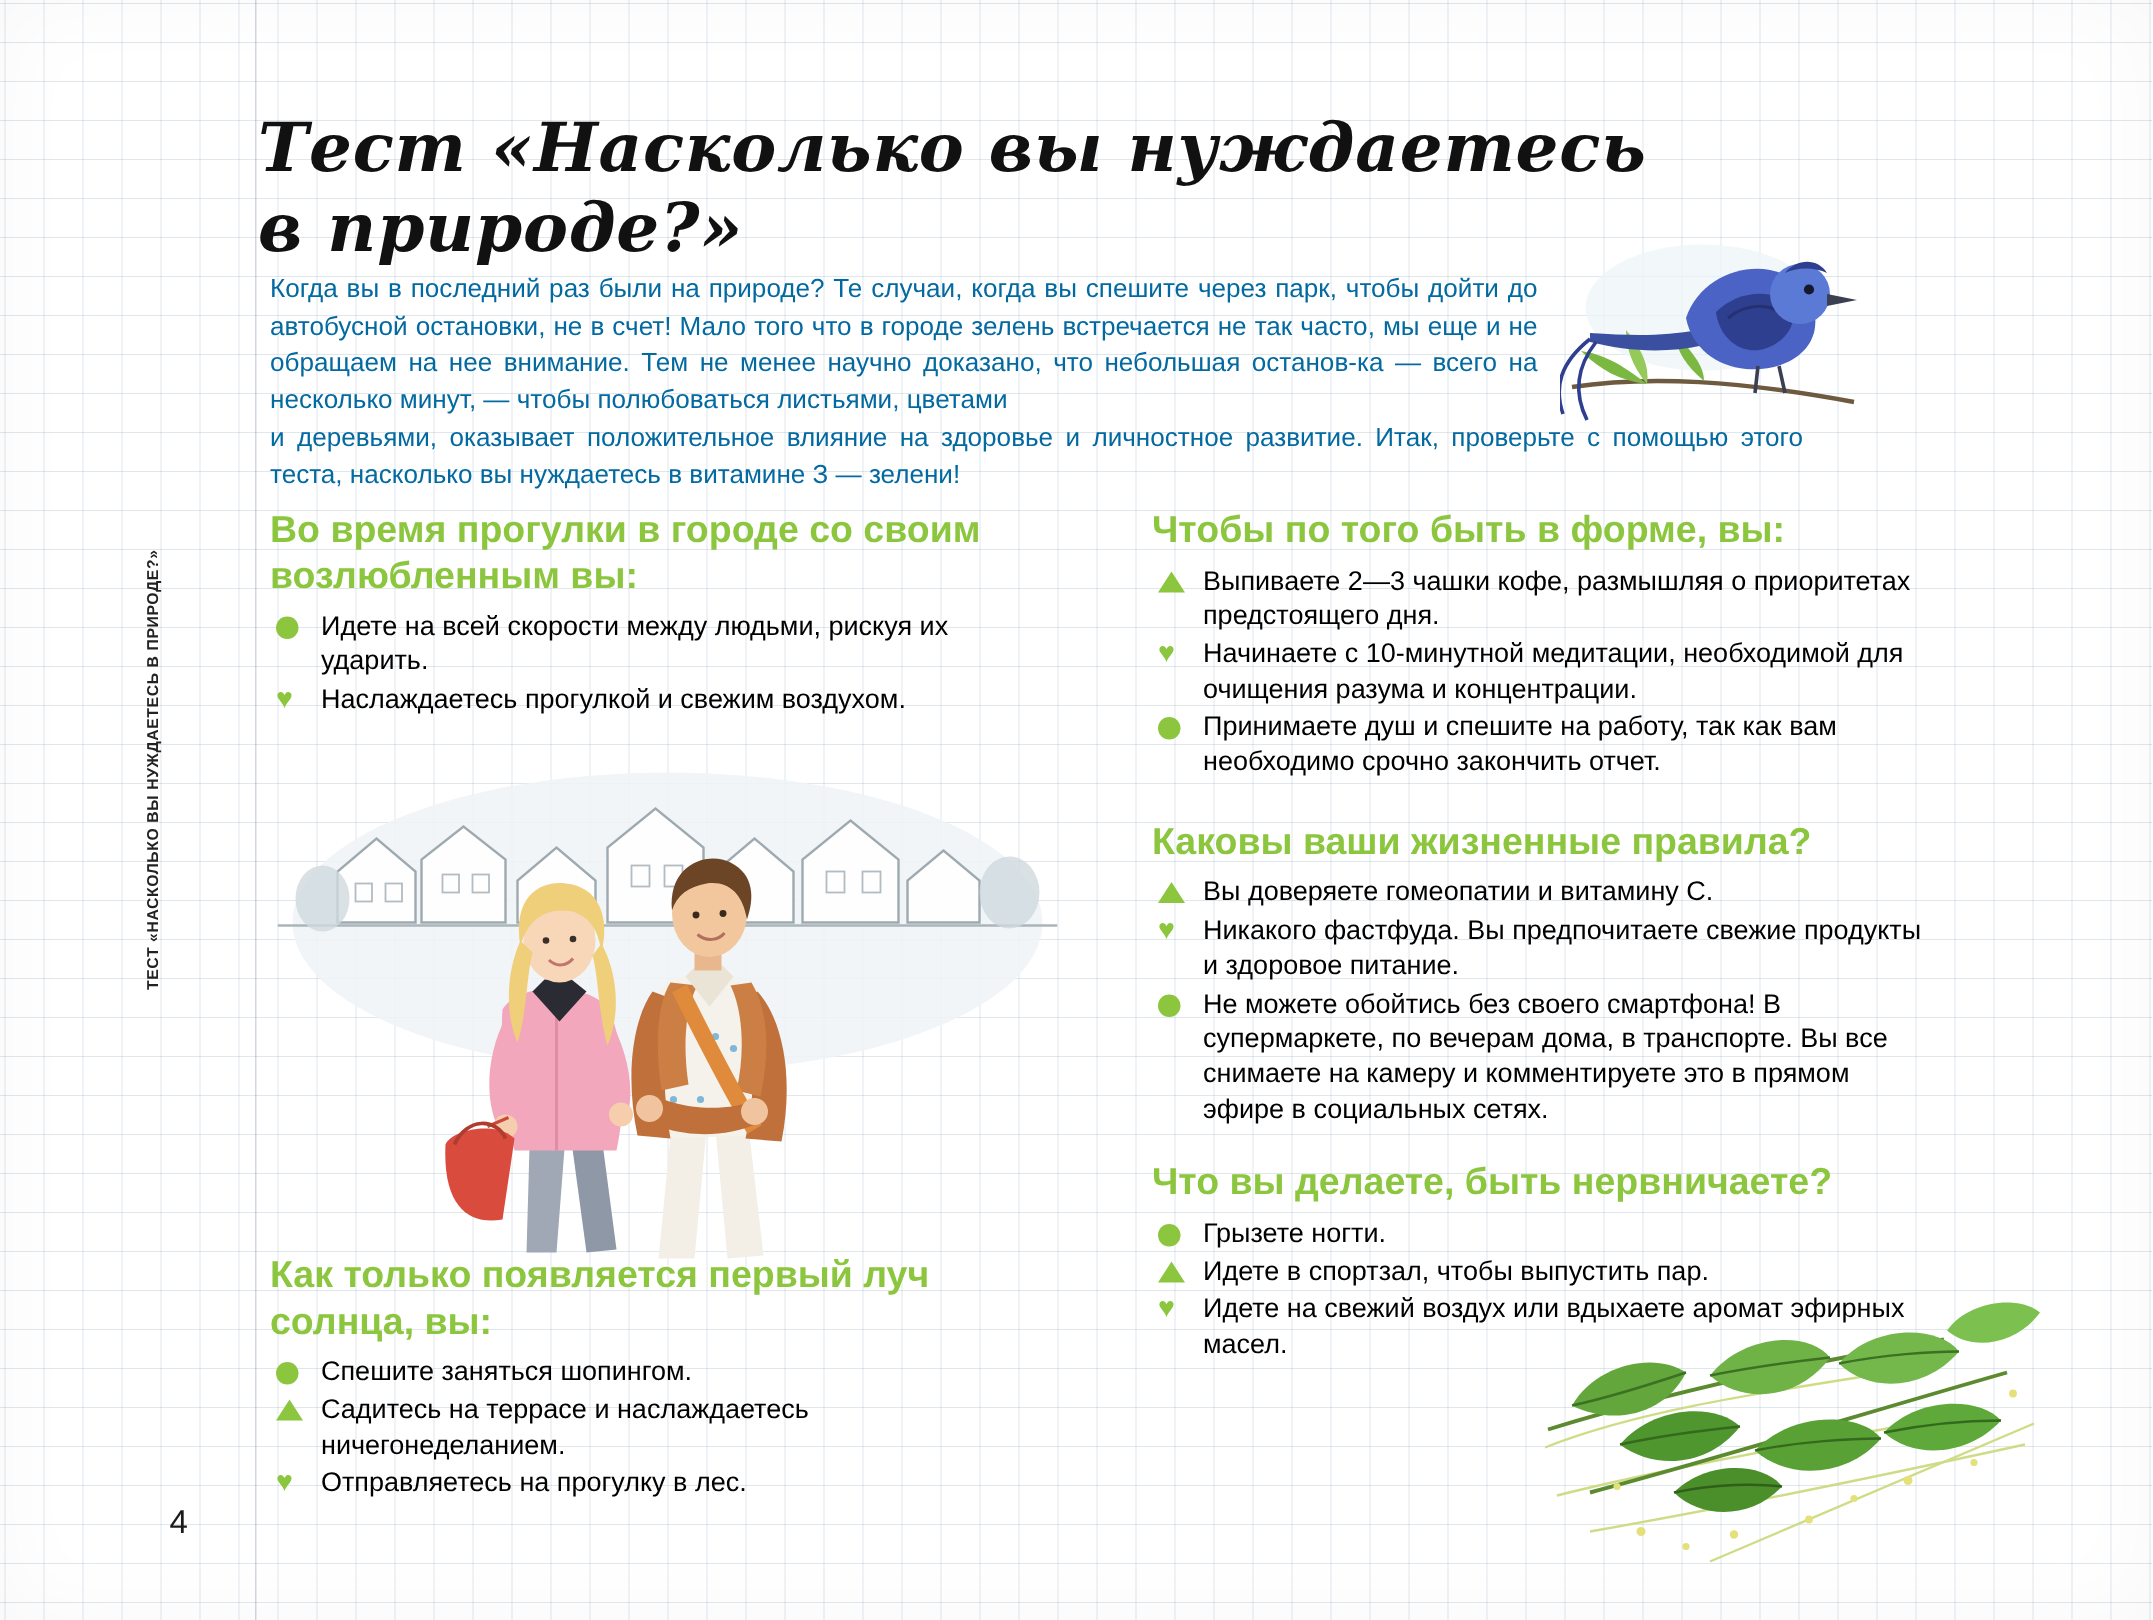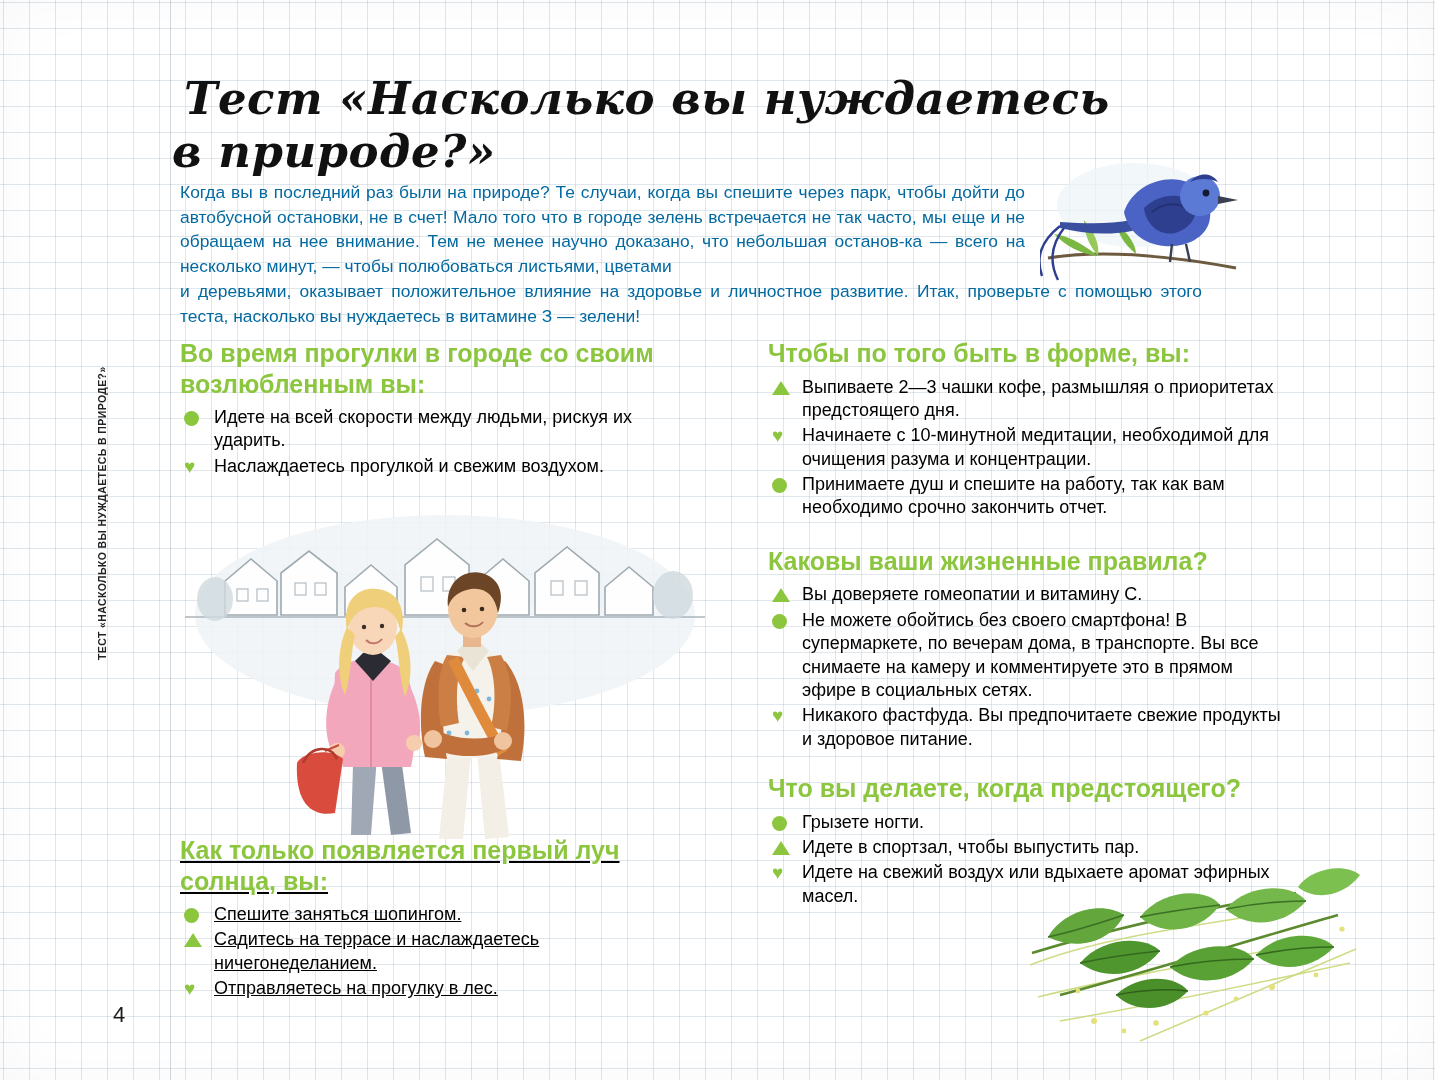--- a/index.html
+++ b/index.html
@@ -50,21 +50,21 @@
     top: 72px;
     width: 960px;
     font-family: "DejaVu Serif", serif;
     font-style: italic;
     font-weight: bold;
     font-size: 45px;
     line-height: 1.18;
     color: #111111;
     letter-spacing: 0.5px;
   }
-  .title .l1 { display: block; margin-left: 12px; }
+  .title .l1 { display: block; }
   .title .l2 { display: block; }
 
   
   .intro {
     position: absolute;
     left: 180px;
     top: 180px;
     width: 1022px;
     font-size: 17.4px;
     line-height: 1.42;
@@ -207,21 +207,21 @@
             <span>Идете на всей скорости между людьми, рискуя их ударить.</span>
           </li>
           <li>
             <span class="mk heart"></span>
             <span>Наслаждаетесь прогулкой и свежим воздухом.</span>
           </li>
         </ul>
       </div>
     </div>
 
-    <div class="col-left" style="top: 835px; text-decoration: underline;">
+    <div class="col-left" style="top: 835px;">
       <div class="block">
         <div class="q-head">Как только появляется первый луч солнца, вы:</div>
         <ul class="answers">
           <li>
             <span class="mk circle"></span>
             <span>Спешите заняться шопингом.</span>
           </li>
           <li>
             <span class="mk triangle"></span>
             <span>Садитесь на террасе и наслаждаетесь ничегонеделанием.</span>
@@ -255,32 +255,32 @@
       </div>
 
       <div class="block" style="margin-top:26px;">
         <div class="q-head">Каковы ваши жизненные правила?</div>
         <ul class="answers">
           <li>
             <span class="mk triangle"></span>
             <span>Вы доверяете гомеопатии и витамину С.</span>
           </li>
           <li>
+            <span class="mk heart"></span>
+            <span>Никакого фастфуда. Вы предпочитаете свежие продукты и здоровое питание.</span>
+          </li>
+          <li>
             <span class="mk circle"></span>
             <span>Не можете обойтись без своего смартфона! В супермаркете, по вечерам дома, в транспорте. Вы все снимаете на камеру и комментируете это в прямом эфире в социальных сетях.</span>
           </li>
-          <li>
-            <span class="mk heart"></span>
-            <span>Никакого фастфуда. Вы предпочитаете свежие продукты и здоровое питание.</span>
-          </li>
         </ul>
       </div>
 
       <div class="block" style="margin-top:22px;">
-        <div class="q-head">Что вы делаете, когда предстоящего?</div>
+        <div class="q-head">Что вы делаете, быть нервничаете?</div>
         <ul class="answers">
           <li>
             <span class="mk circle"></span>
             <span>Грызете ногти.</span>
           </li>
           <li>
             <span class="mk triangle"></span>
             <span>Идете в спортзал, чтобы выпустить пар.</span>
           </li>
           <li>

